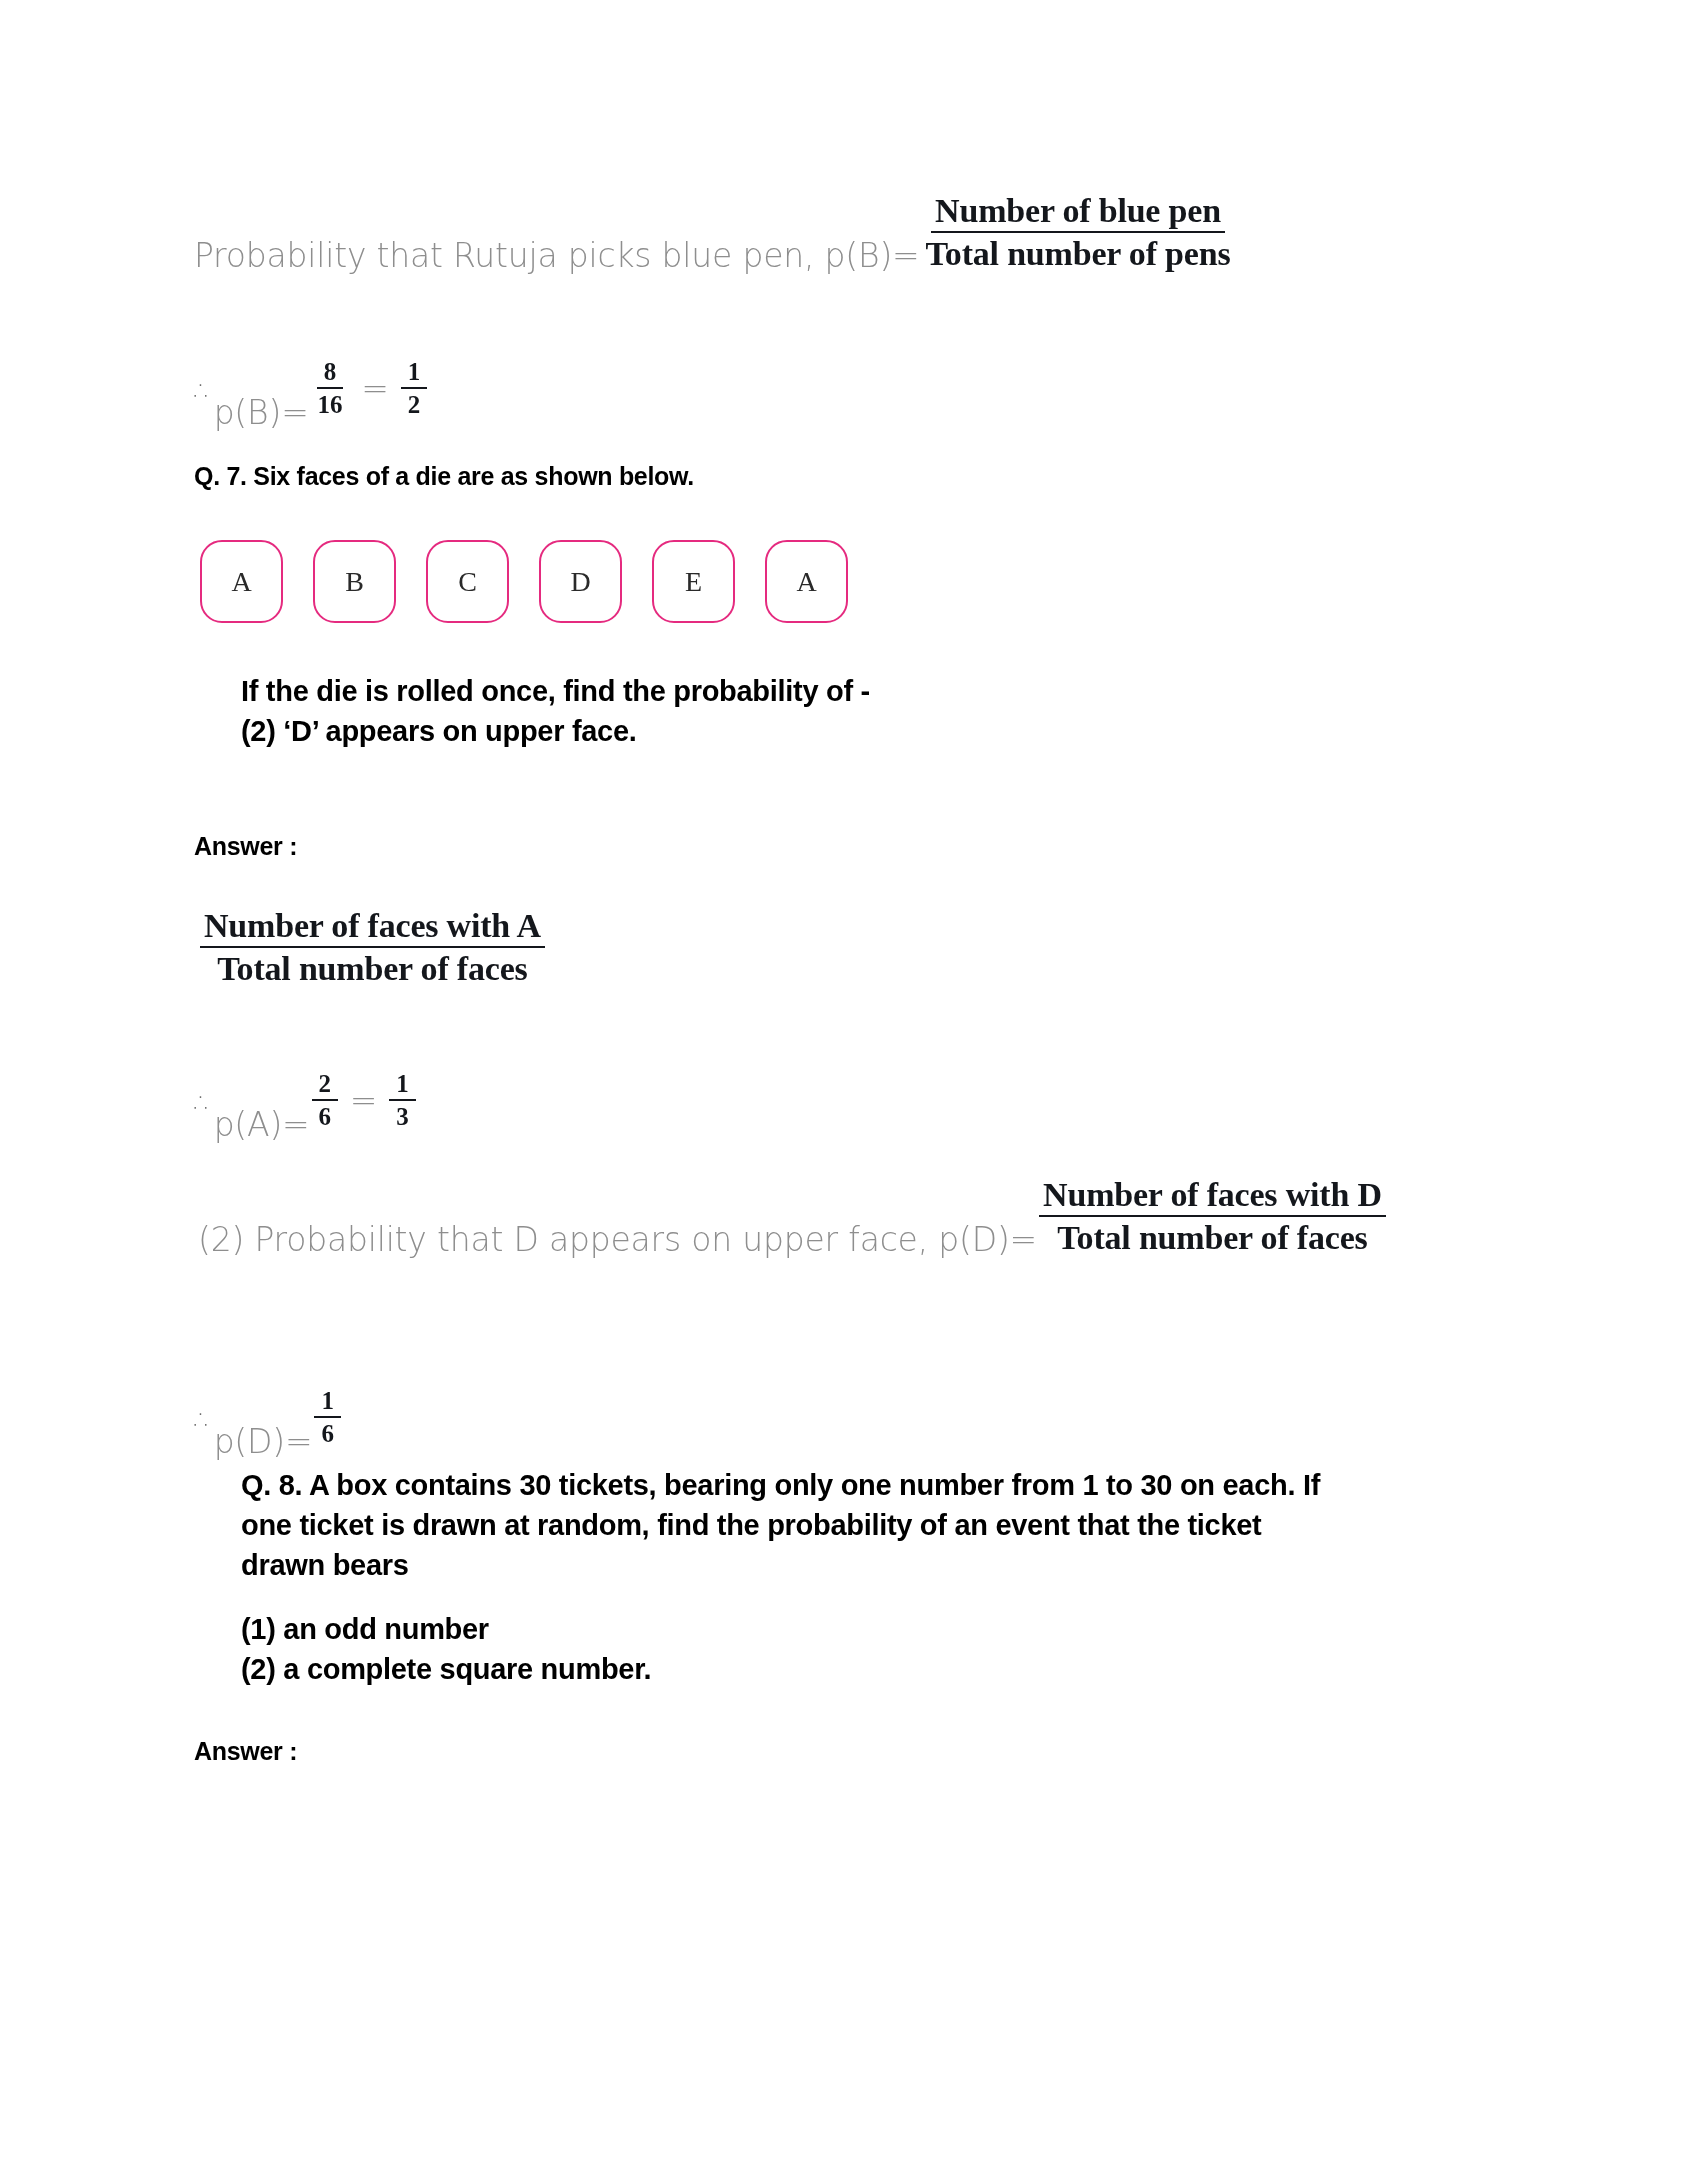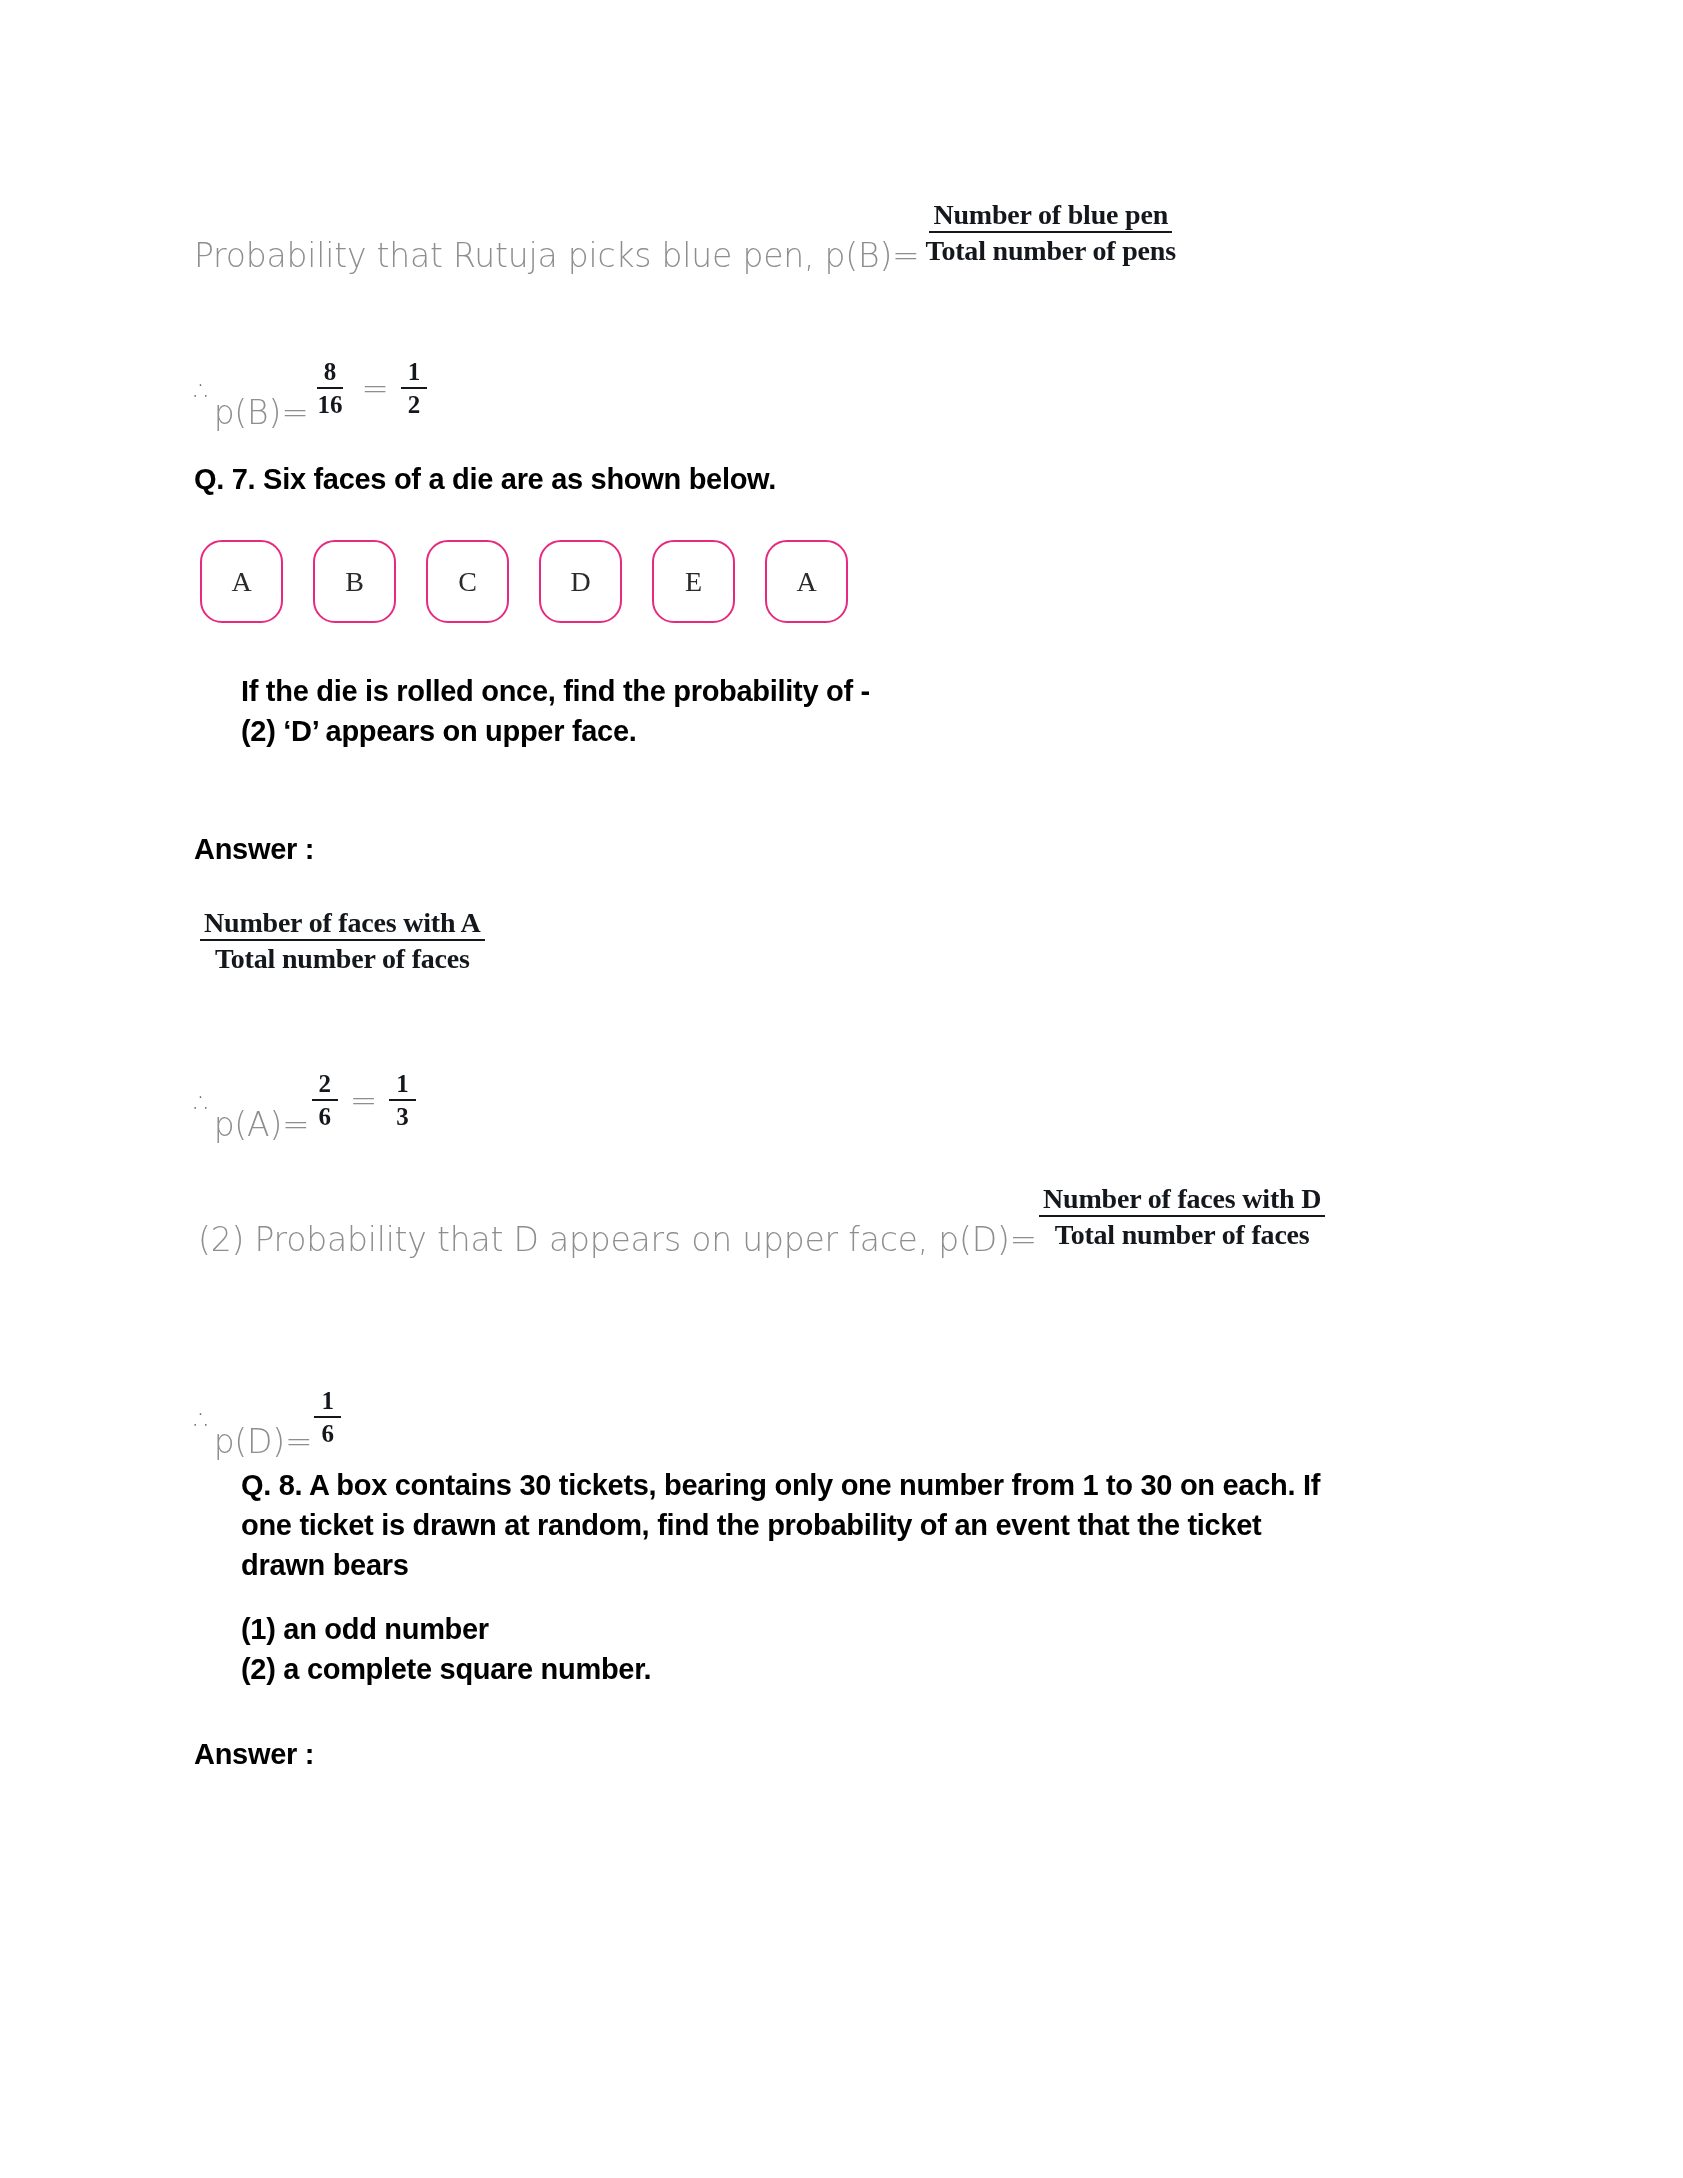--- a/index.html
+++ b/index.html
@@ -64,21 +64,21 @@
   }
   .frac .num {
     padding: 0 4px 1px 4px;
     border-bottom: 2px solid #14171c;
   }
   .frac .den {
     padding: 2px 4px 0 4px;
   }
 
   .frac.words {
-    font-size: 28px;
+    font-size: 34px;
     font-weight: 700;
     transform: translateY(1px);
   }
   .frac.nums {
     font-size: 25px;
     font-weight: 700;
   }
   .frac.nums .num,
   .frac.nums .den {
     padding-left: 7px;
@@ -91,21 +91,21 @@
     color: #8e8e8e;
     font-size: 33px;
     margin: 0 10px;
   }
 
   
   .q-text {
     font-family: "Liberation Sans", sans-serif;
     font-weight: 700;
     color: #000000;
-    font-size: 29px;
+    font-size: 25px;
     line-height: 1.33;
     letter-spacing: -0.3px;
   }
   .q-block {
     font-family: "Liberation Sans", sans-serif;
     font-weight: 700;
     color: #000000;
     font-size: 29px;
     line-height: 1.38;
     letter-spacing: -0.3px;

